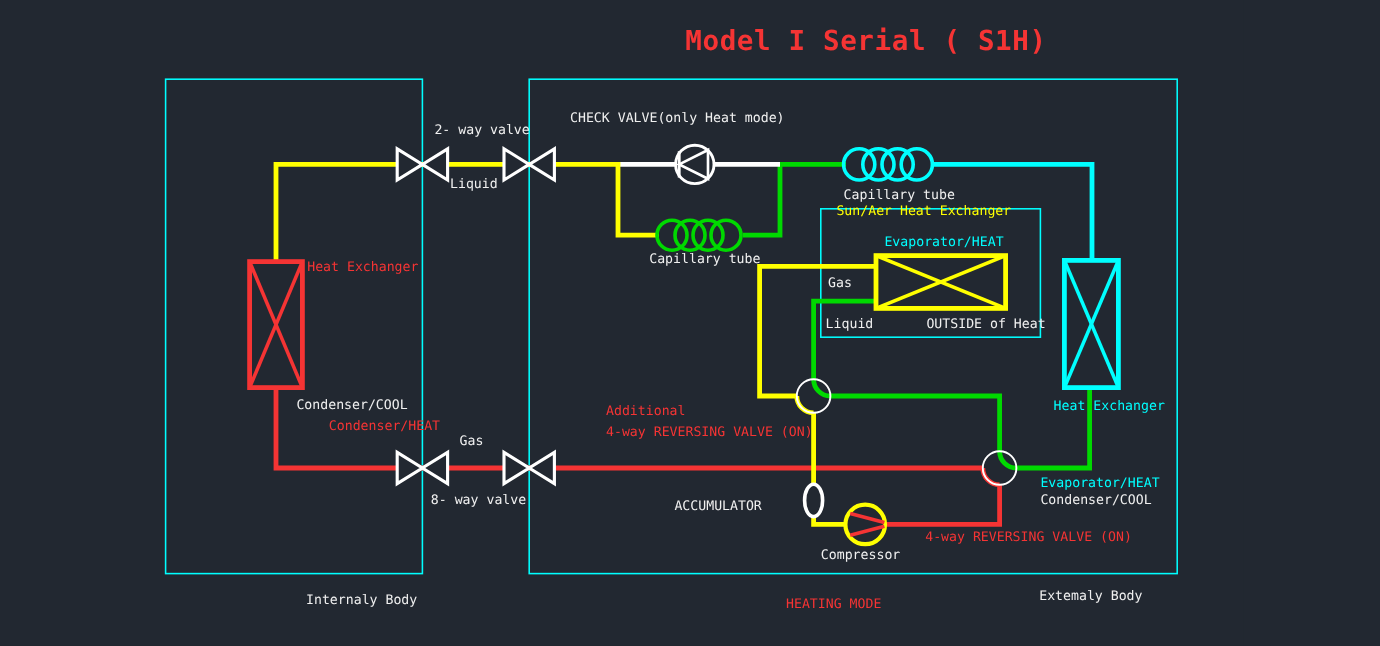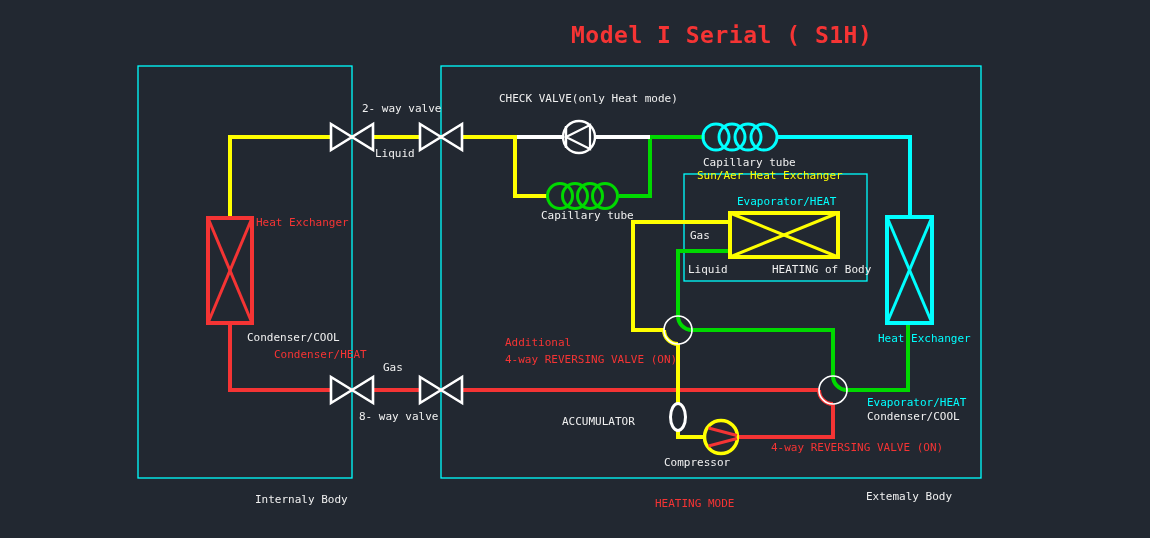--- a/index.html
+++ b/index.html
@@ -131,39 +131,39 @@
     <ellipse class="sym-w" cx="678" cy="417" rx="7.5" ry="13.5" style="stroke-width:3"></ellipse>
 
     <g>
       <circle class="comp" cx="721" cy="437" r="16.5"></circle>
       <line class="comp-in" x1="708.5" y1="428" x2="737" y2="435.5"></line>
       <line class="comp-in" x1="708.5" y1="446" x2="737" y2="438.5"></line>
     </g>
   </svg>
 
   <div class="lbl title t-red" style="left:571px;top:29px;">Model I Serial ( S1H)</div>
-  <div class="lbl" style="left:499px;top:92px;">CHECK VALVE(only Heat mode)</div>
+  <div class="lbl" style="left:475px;top:92px;">CHECK VALVE(only Heat mode)</div>
   <div class="lbl" style="left:362px;top:102px;">2- way valve</div>
   <div class="lbl" style="left:375px;top:147px;">Liquid</div>
   <div class="lbl" style="left:703px;top:156px;">Capillary tube</div>
   <div class="lbl" style="left:541px;top:209px;">Capillary tube</div>
   <div class="lbl t-yellow" style="left:697px;top:169px;">Sun/Aer Heat Exchanger</div>
   <div class="lbl t-cyan" style="left:737px;top:195px;">Evaporator/HEAT</div>
   <div class="lbl" style="left:690px;top:229px;">Gas</div>
   <div class="lbl" style="left:688px;top:263px;">Liquid</div>
-  <div class="lbl" style="left:772px;top:263px;">HEATING of Body</div>
+  <div class="lbl" style="left:772px;top:263px;">OUTSIDE of Heat</div>
   <div class="lbl t-red" style="left:256px;top:216px;">Heat Exchanger</div>
   <div class="lbl" style="left:247px;top:331px;">Condenser/COOL</div>
   <div class="lbl t-red" style="left:246px;top:348px;margin-left:28px;">Condenser/HEAT</div>
   <div class="lbl" style="left:383px;top:361px;">Gas</div>
   <div class="lbl" style="left:359px;top:410px;">8- way valve</div>
   <div class="lbl t-red" style="left:505px;top:336px;">Additional</div>
   <div class="lbl t-red" style="left:505px;top:353px;">4-way REVERSING VALVE (ON)</div>
   <div class="lbl" style="left:562px;top:415px;">ACCUMULATOR</div>
-  <div class="lbl" style="left:664px;top:456px;">Compressor</div>
+  <div class="lbl" style="left:684px;top:456px;">Compressor</div>
   <div class="lbl t-red" style="left:771px;top:441px;">4-way REVERSING VALVE (ON)</div>
   <div class="lbl t-cyan" style="left:878px;top:332px;">Heat Exchanger</div>
   <div class="lbl t-cyan" style="left:867px;top:396px;">Evaporator/HEAT</div>
   <div class="lbl" style="left:867px;top:410px;">Condenser/COOL</div>
   <div class="lbl" style="left:255px;top:493px;">Internaly Body</div>
   <div class="lbl t-red" style="left:655px;top:497px;">HEATING MODE</div>
   <div class="lbl" style="left:866px;top:490px;">Extemaly Body</div>
 </div>
 
 </body></html>

